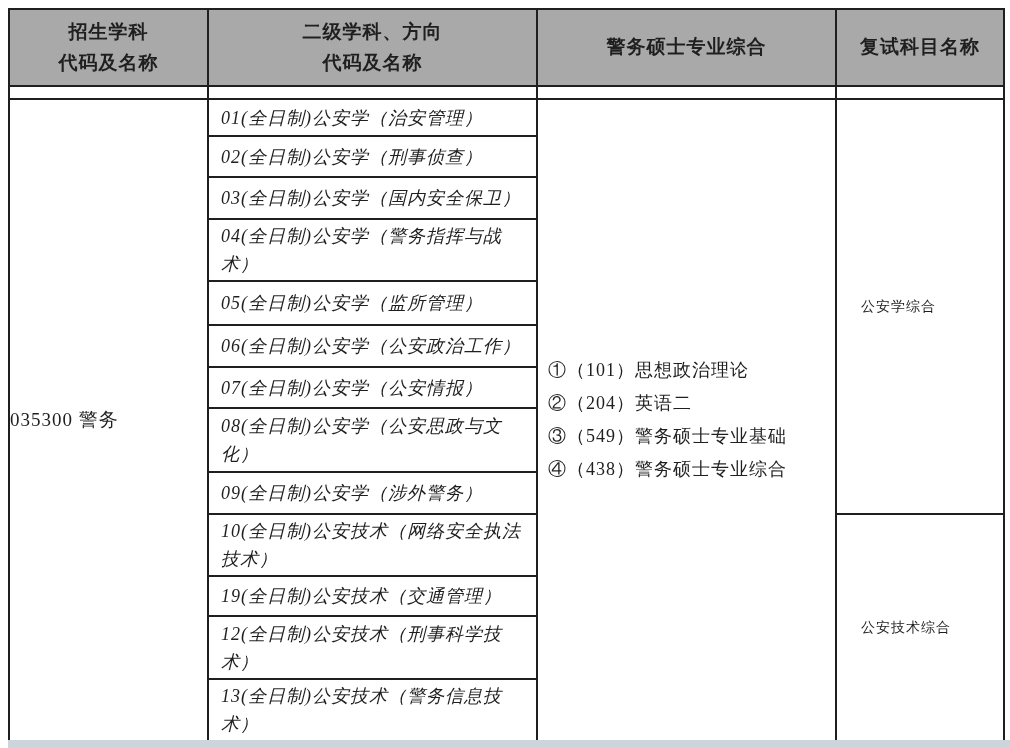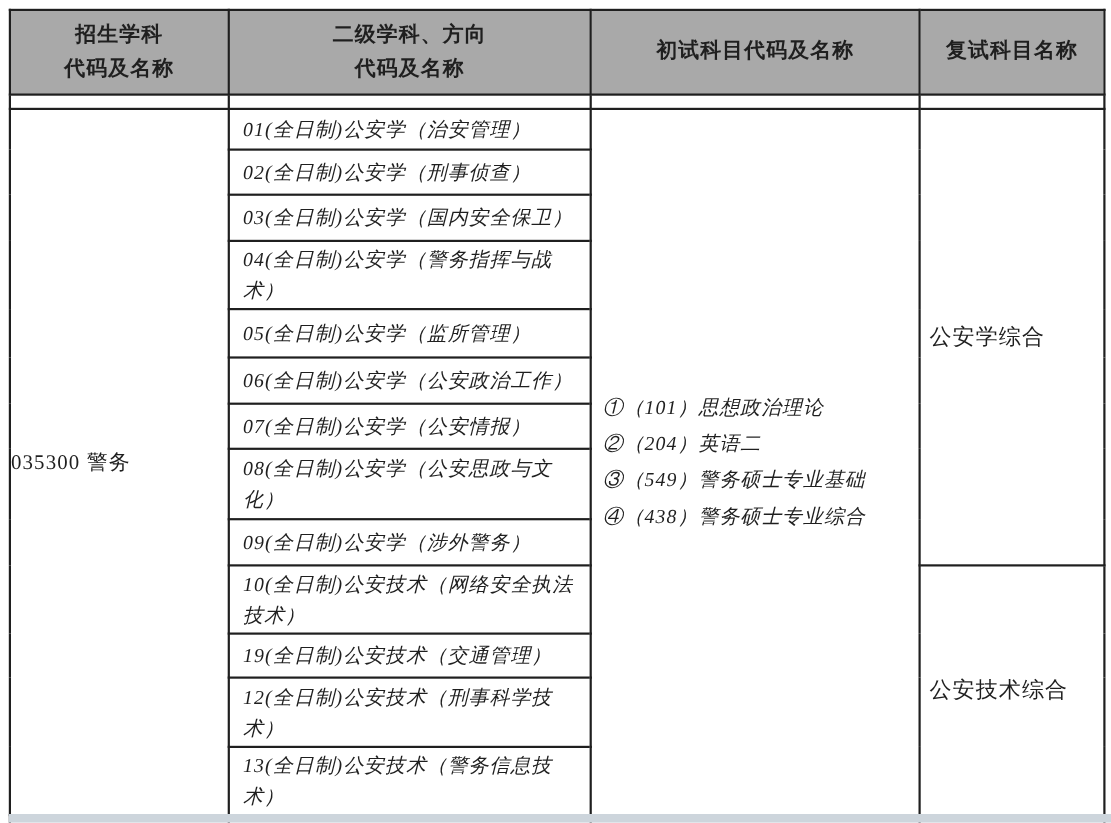--- a/index.html
+++ b/index.html
@@ -53,29 +53,28 @@
     font-size: 19px;
     letter-spacing: 1px;
     vertical-align: middle;
   }
   td.exam-cell {
     font-size: 18px;
     letter-spacing: 1px;
     text-align: left;
     vertical-align: middle;
     padding-left: 10px;
-    font-style: italic;
   }
   .exam-line { line-height: 33px; white-space: nowrap; }
   td.retest-cell {
-    font-size: 20px;
+    font-size: 14px;
     letter-spacing: 1px;
     text-align: left;
     vertical-align: middle;
-    padding-left: 8px;
+    padding-left: 24px;
     font-family: Liberation Serif, serif;
   }
   .bottom-strip {
     position: absolute;
     left: 8px; top: 740px;
     width: 1002px; height: 8px;
     background: var(--strip_color, #cdd5dc);
   }
 </style>
 </head>
@@ -89,21 +88,21 @@
       <col style="width:329px">
       <col style="width:299px">
       <col style="width:168px">
     </colgroup>
     <thead>
       <tr class="header-row">
         <th>招生学科
 代码及名称</th>
         <th>二级学科、方向
 代码及名称</th>
-        <th>初试科目代码及名称</th>
+        <th>警务硕士专业综合</th>
         <th>复试科目名称</th>
       </tr>
     </thead>
     <tbody>
       <tr class="thin-row">
         <td></td>
         <td></td>
         <td></td>
         <td></td>
       </tr>

